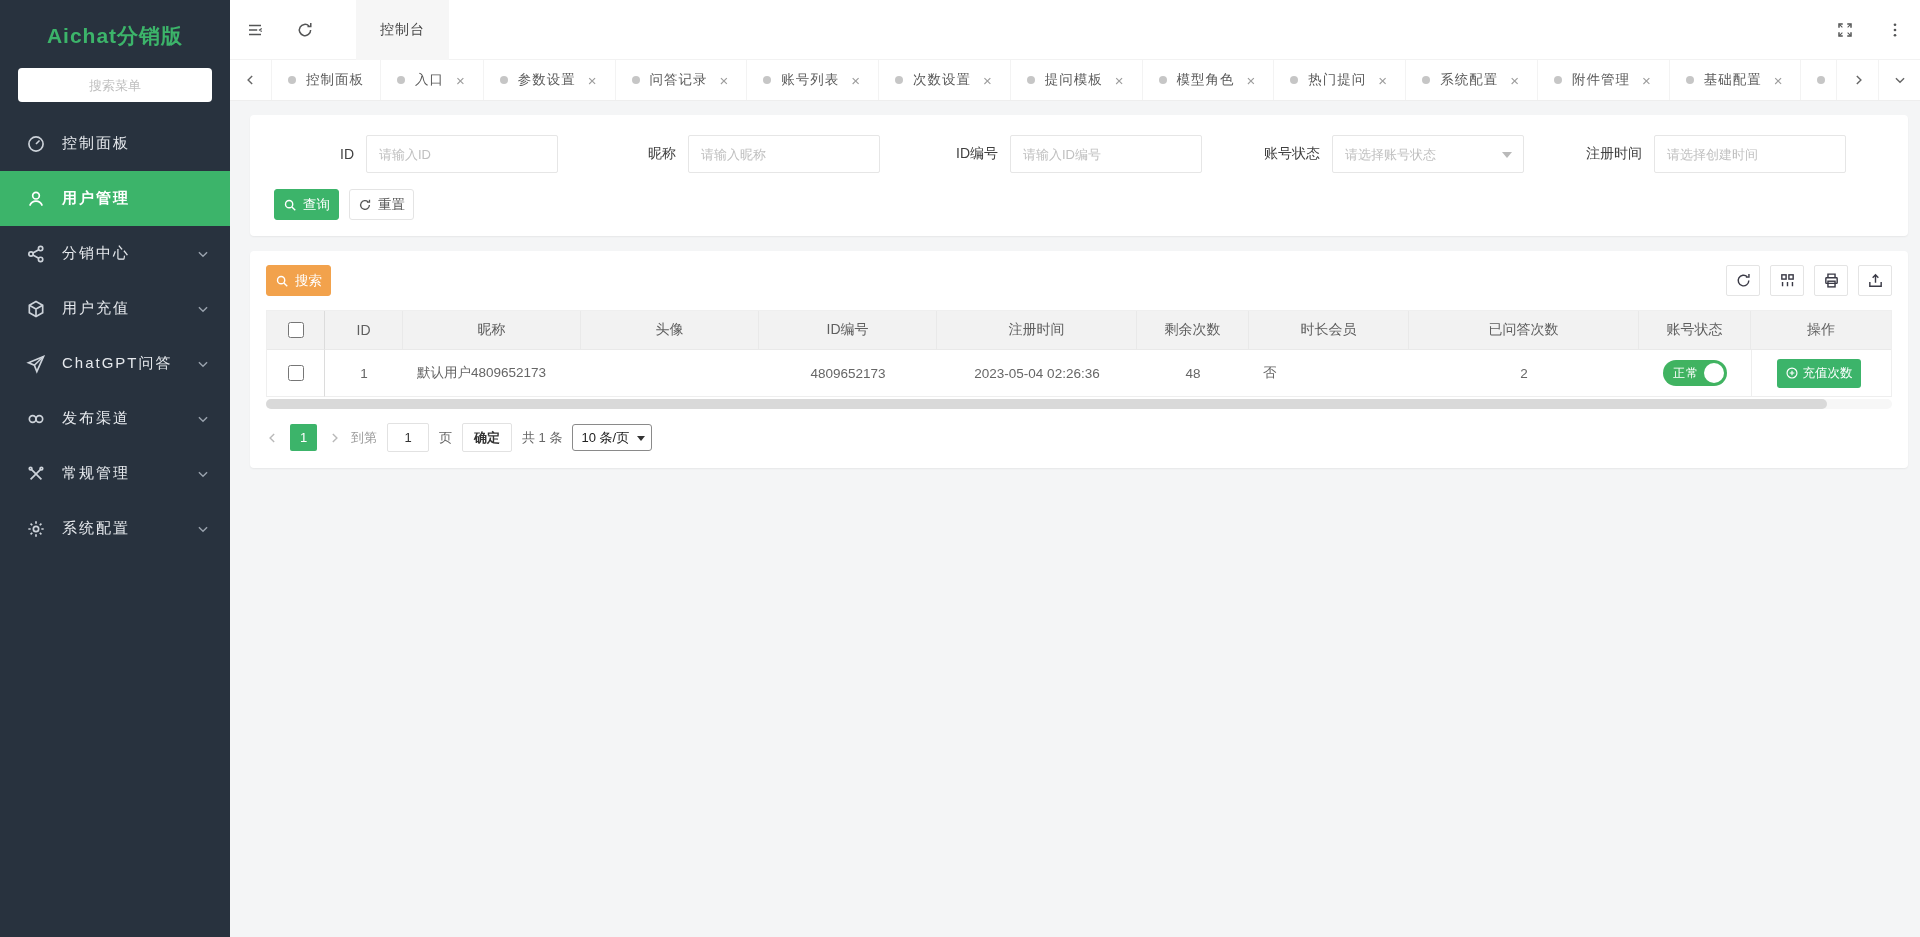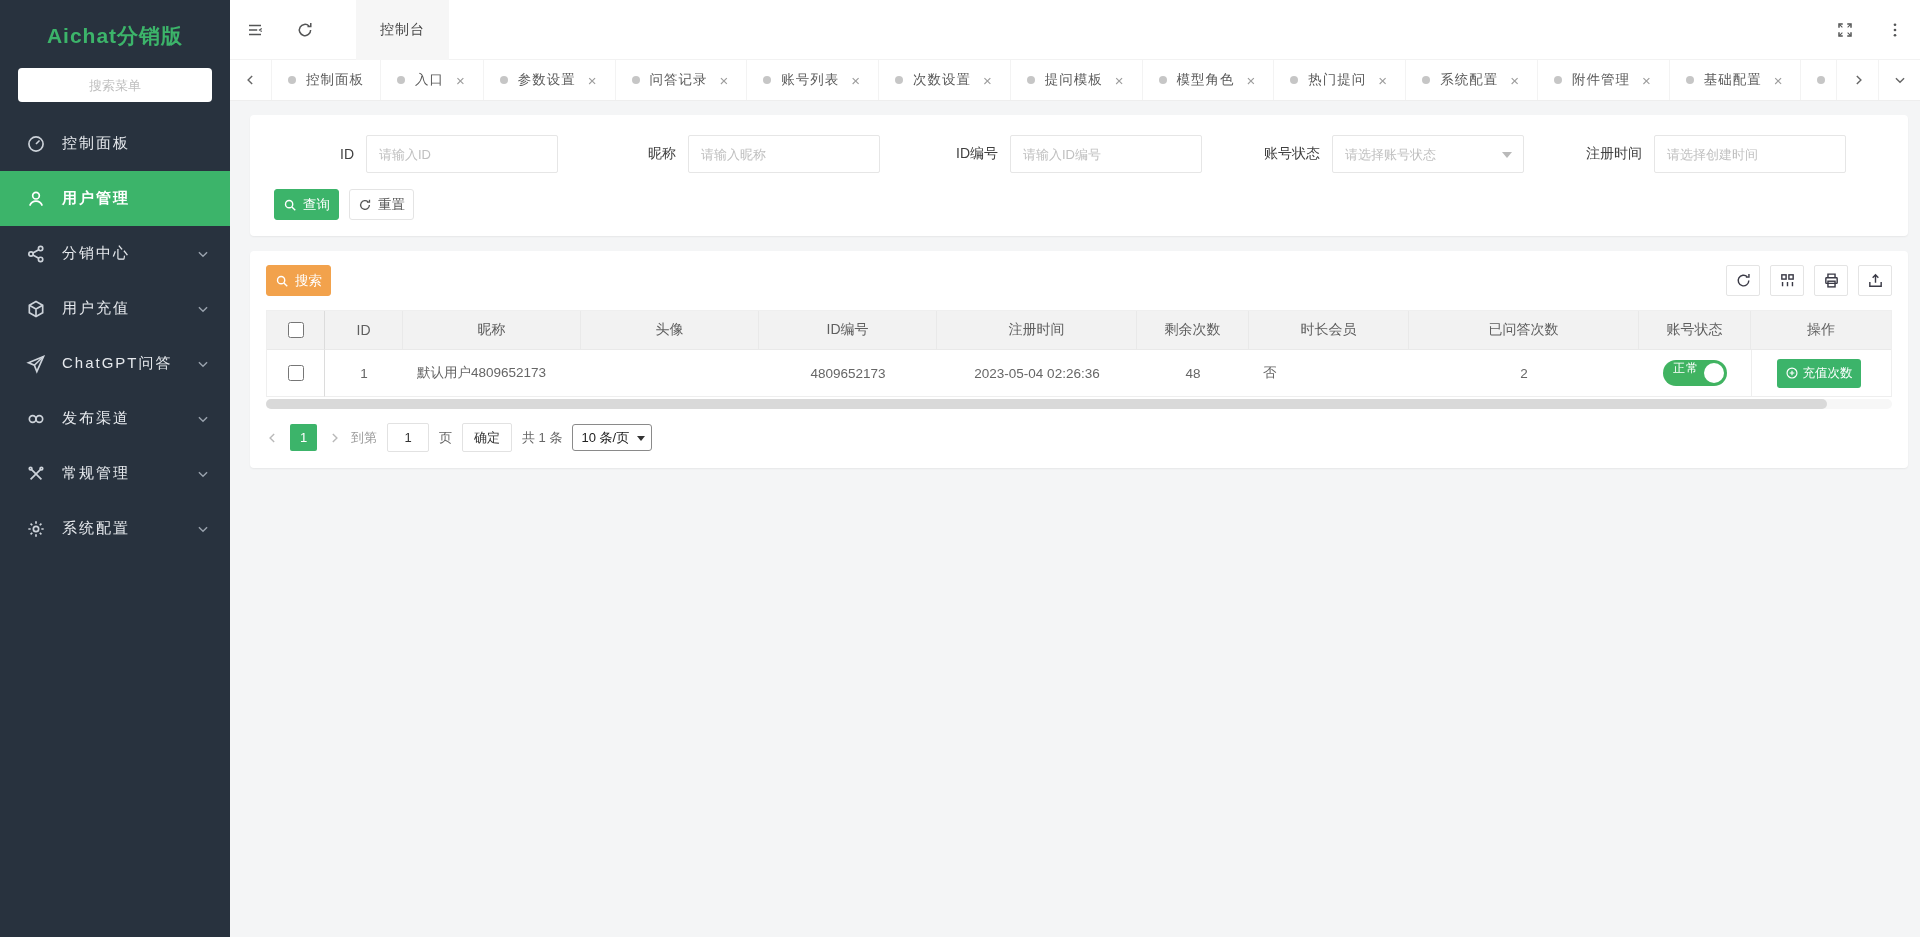--- a/index.html
+++ b/index.html
@@ -137,21 +137,21 @@
     height:47px; display:flex; align-items:center; justify-content:center;
     color:#666; font-size:13.5px; border-bottom:1px solid #eee; white-space:nowrap; overflow:hidden;
   }
   .td.left { justify-content:flex-start; padding-left:14px; }
   .fixed-edge { border-right:1px solid #dcdcdc !important; }
   .td.op { border-left:1px solid #eee; justify-content:center; padding-right:6px; }
   input[type="checkbox"] { width:16px; height:16px; accent-color:#3cb46a; cursor:pointer; }
 
   .toggle {
     width:64px; height:26px; border-radius:13px; background:#40b361; position:relative;
-    cursor:pointer; display:flex; 
+    cursor:pointer; display:flex; align-items:center;
   }
   .toggle-text { color:#fff; font-size:12px; padding-left:10px; letter-spacing:1px; }
   .toggle-knob {
     position:absolute; right:3px; top:3px; width:20px; height:20px; border-radius:50%; background:#fff;
   }
   .btn-recharge {
     height:29px; display:inline-flex; align-items:center; gap:4px; padding:0 8px;
     background:#3cb46a; color:#fff; border:none; border-radius:3px; font-size:12.5px;
     cursor:pointer; font-family:inherit;
   }
@@ -168,21 +168,21 @@
     width:27px; height:27px; background:#3cb46a; color:#fff; border-radius:2px;
     display:flex; align-items:center; justify-content:center; font-size:13px; cursor:pointer;
   }
   .pg-muted { color:#9b9b9b; }
   .pg-input {
     width:42px; height:29px; border:1px solid #e2e2e2; border-radius:2px; text-align:center;
     font-size:13px; color:#333; outline:none; font-family:inherit;
   }
   .pg-btn {
     height:29px; padding:0 11px; background:#fff; border:1px solid #e2e2e2; border-radius:2px;
-    font-size:13px; color:#333; cursor:pointer; font-family:inherit; font-weight:normal;
+    font-size:13px; color:#333; cursor:pointer; font-family:inherit; font-weight:bold;
   }
   .pg-select {
     position:relative; height:27px; border:1px solid #8a8a8a; border-radius:3px; background:#fff;
     display:flex; align-items:center; padding:0 22px 0 8px; cursor:pointer; color:#222; font-size:13px;
   }
   .pg-select .sel-arrow2 {
     position:absolute; right:6px; top:11px; width:0; height:0;
     border-left:4px solid transparent; border-right:4px solid transparent; border-top:5px solid #333;
   }
 </style>

